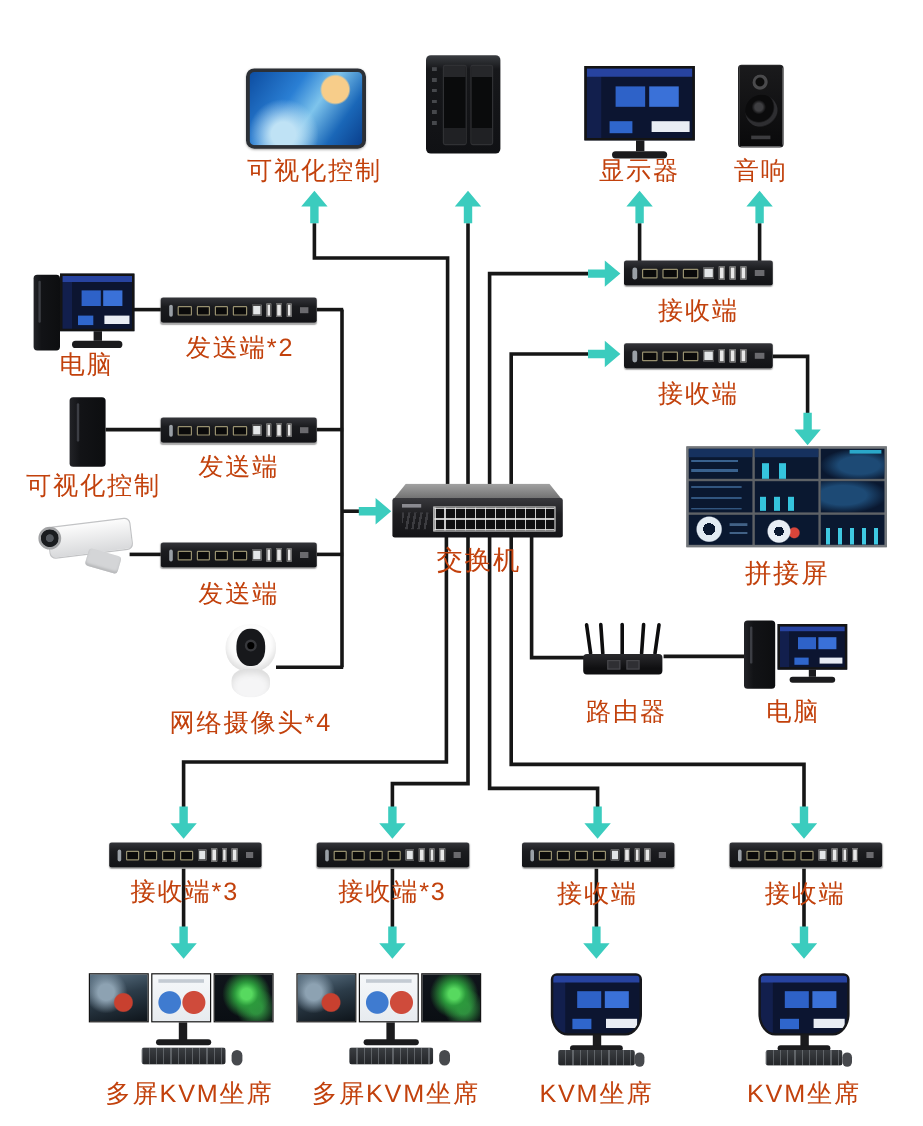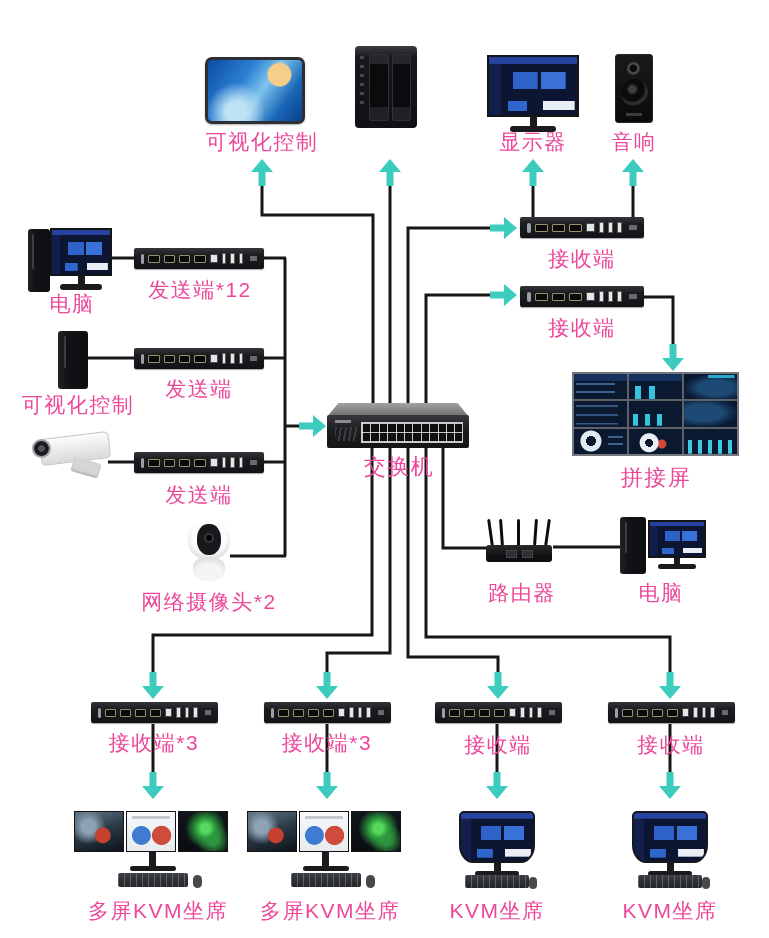--- a/index.html
+++ b/index.html
@@ -3,21 +3,21 @@
 <meta charset="utf-8">
 <style>
   html,body{margin:0;padding:0;background:#ffffff;}
   #canvas{
     position:relative;width:769px;height:938px;background:#ffffff;overflow:hidden;
     font-family:"Liberation Sans","DejaVu Sans",sans-serif;
   }
   .abs{position:absolute;}
   .label{
     position:absolute;transform:translateX(-50%);white-space:nowrap;
-    font-size:21px;color:#ec4899;font-weight:500;letter-spacing:1.5px;
+    font-size:21px;color:#c2410c;font-weight:500;letter-spacing:1.5px;
   }
   .label.big{font-size:22px;}
   svg.wires{position:absolute;left:0;top:0;}
 
   
   .endpoint{
     position:absolute;height:21px;border-radius:2px;
     background:linear-gradient(180deg,#34353a 0%,#1b1c1f 35%,#121316 100%);
     box-shadow:0 1px 1px rgba(0,0,0,.35);
     display:flex;align-items:center;gap:4px;padding:0 7px;box-sizing:border-box;
@@ -450,25 +450,25 @@
     <div class="pole abs" style="left:35px;top:51px;width:7px;height:10px;"></div>
     <div class="basebar abs" style="left:16px;top:60px;width:44px;height:5px;"></div>
     <div class="kb" style="left:6px;top:64px;width:64px;height:13px;"></div>
     <div class="ms" style="left:70px;top:66px;width:8px;height:12px;"></div>
   </div>
 
   <div class="label" style="left:262px;top:128px;">可视化控制</div>
   <div class="label" style="left:533px;top:128px;">显示器</div>
   <div class="label" style="left:634px;top:128px;">音响</div>
   <div class="label" style="left:72px;top:290px;">电脑</div>
-  <div class="label" style="left:200px;top:276px;">发送端*12</div>
+  <div class="label" style="left:200px;top:276px;">发送端*2</div>
   <div class="label" style="left:78px;top:391px;">可视化控制</div>
   <div class="label" style="left:199px;top:375px;">发送端</div>
   <div class="label" style="left:199px;top:481px;">发送端</div>
-  <div class="label" style="left:209px;top:588px;">网络摄像头*2</div>
+  <div class="label" style="left:209px;top:588px;">网络摄像头*4</div>
   <div class="label big" style="left:399px;top:452px;">交换机</div>
   <div class="label" style="left:582px;top:245px;">接收端</div>
   <div class="label" style="left:582px;top:314px;">接收端</div>
   <div class="label big" style="left:656px;top:463px;">拼接屏</div>
   <div class="label" style="left:522px;top:579px;">路由器</div>
   <div class="label" style="left:661px;top:579px;">电脑</div>
   <div class="label" style="left:154px;top:729px;">接收端*3</div>
   <div class="label" style="left:327px;top:729px;">接收端*3</div>
   <div class="label" style="left:498px;top:731px;">接收端</div>
   <div class="label" style="left:671px;top:731px;">接收端</div>

